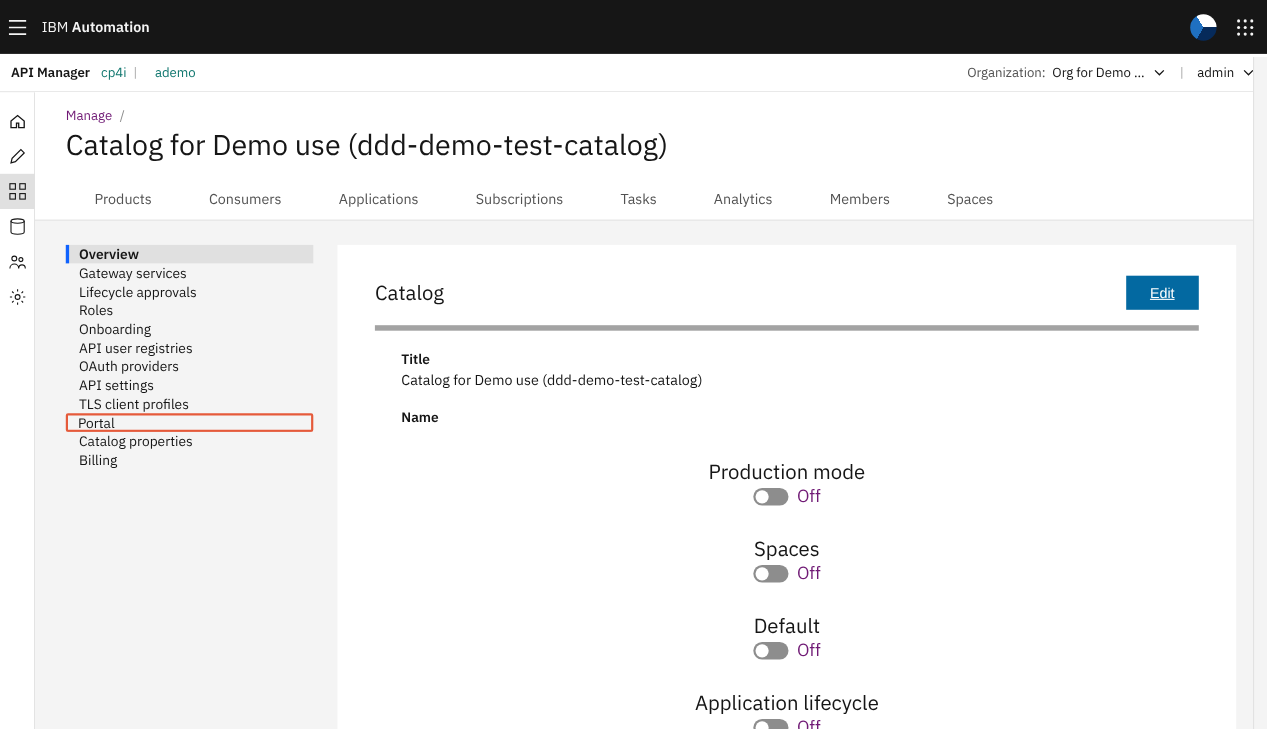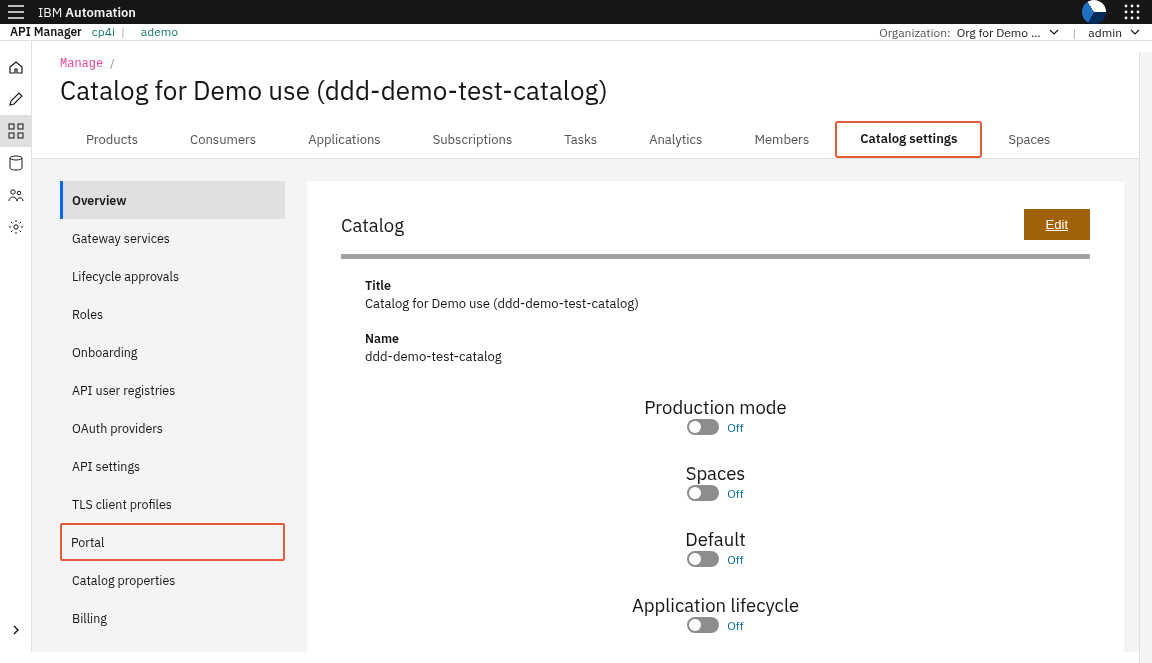--- a/index.html
+++ b/index.html
@@ -1,71 +1,71 @@
 <!DOCTYPE html>
 <html><head>
 <meta charset="utf-8">
 <style>
   * { box-sizing: border-box; margin: 0; padding: 0; }
   html, body { width: 1152px; height: 663px; font-family: "IBM Plex Sans", Arial, sans-serif; color: #161616; background: #fff; overflow: hidden; }
   
-  .topbar { position: relative; height: 24px; background: #161616; display: flex; align-items: center; color: #f4f4f4; font-size: 13px; }
+  .topbar { position: relative; height: 49px; background: #161616; display: flex; align-items: center; color: #f4f4f4; font-size: 13px; }
   .hamburger { width: 32px; height: 31px; display: flex; align-items: center; justify-content: center; cursor: pointer; }
   .hamburger svg, .icon svg { display: block; }
   .brand { margin-left: 6px; font-size: 13px; }
   .brand .light { font-weight: 400; }
   .brand .bold { font-weight: 600; }
   .topbar .spacer { flex: 1; }
   .avatar { width: 24px; height: 24px; border-radius: 50%; background: conic-gradient(from 210deg, #1f70c1 0 33%, #ffffff 33% 66%, #062a5a 66% 100%); margin-right: 10px; }
   .app-switcher { width: 32px; height: 31px; display: flex; align-items: center; justify-content: center; cursor: pointer; margin-right: 4px; }
   
-  .subheader { height: 17px; background: #fff; border-bottom: 1px solid #e0e0e0; display: flex; font-size: 12px; padding: 0 10px 0 10px; }
+  .subheader { height: 35px; background: #fff; border-bottom: 1px solid #e0e0e0; display: flex; align-items: center; font-size: 12px; padding: 0 10px 0 10px; }
   .subheader .title { font-weight: 600; font-size: 12px; }
   .subheader .crumb { color: #0f766e; margin-left: 10px; }
   .subheader .sep { color: #a8a8a8; margin: 0 6px; }
   .subheader .right { margin-left: auto; display: flex; align-items: center; gap: 6px; }
   .subheader .orglabel { color: #525252; font-size: 12px; }
   .subheader .orgval { font-size: 12px; }
   .chev { width: 14px; height: 14px; display: inline-flex; align-items: center; justify-content: center; }
   
   .shell { display: flex; height: calc(663px - 31px - 21px); }
   .rail { width: 32px; background: #fff; border-right: 1px solid #e0e0e0; display: flex; flex-direction: column; align-items: center; padding-top: 10px; gap: 0; }
   .rail-item { width: 32px; height: 32px; display: flex; align-items: center; justify-content: center; cursor: pointer; }
   .rail-item.active { background: #e0e0e0; }
   .rail .bottom { margin-top: auto; margin-bottom: 6px; }
   .content { flex: 1; background: #f4f4f4; overflow: auto; position: relative; }
   .whitehead { background: #fff; border-bottom: 1px solid #e0e0e0; }
   .crumbs { padding: 14px 28px 0 28px; font-size: 12px; }
-  .crumbs a { color: #ec4899; text-decoration: none; font-family: Liberation Mono, monospace; }
+  .crumbs a { color: #701a75; text-decoration: none; }
   .crumbs .slash { color: #8d8d8d; margin: 0 4px; }
   .pagetitle { padding: 2px 28px 14px 28px; font-size: 26px; font-weight: 400; }
   .tabs { display: flex; padding: 0 28px; gap: 0; }
   .tab { padding: 10px 26px; font-size: 13px; color: #525252; cursor: pointer; white-space: nowrap; }
   .tab.active { color: #161616; font-weight: 600; }
   .tab.highlight { border: 2.5px solid #e55a3a; border-radius: 3px; padding: 7px 23px; }
   
   .bodygrid { display: flex; padding: 22px 28px; gap: 22px; align-items: flex-start; }
   .sidemenu { width: 225px; background: transparent; }
-  .sideitem { height: 38px; display: flex; align-items: center; padding-left: 12px; font-size: 12.5px; color: #161616; cursor: pointer; background: #f4f4f4; }
+  .sideitem { height: 17px; display: flex; align-items: center; padding-left: 12px; font-size: 12.5px; color: #161616; cursor: pointer; background: #f4f4f4; }
   .sideitem.active { background: #e0e0e0; font-weight: 600; border-left: 3px solid #0f62fe; padding-left: 9px; }
   .sideitem.highlight { border: 2.5px solid #e55a3a; border-radius: 2px; padding-left: 9px; }
   .card { flex: 1; background: #fff; padding: 28px 34px 30px 34px; }
   .cardhead { display: flex; align-items: center; justify-content: space-between; border-bottom: 5px solid #a3a3a3; padding-bottom: 14px; }
   .cardhead h2 { font-size: 18.5px; font-weight: 400; }
-  .editbtn { background: #a16207; color: #fff; border: none; padding: 8px 22px; font-size: 13px; cursor: pointer; text-decoration: underline; }
+  .editbtn { background: #0369a1; color: #fff; border: none; padding: 8px 22px; font-size: 13px; cursor: pointer; text-decoration: underline; }
   .fieldblock { margin-top: 18px; font-size: 13px; margin-left: 24px; }
   .fieldblock .label { font-weight: 600; font-size: 12.5px; }
   .fieldblock .value { margin-top: 2px; font-size: 13px; }
   .togglerow { display: flex; align-items: center; justify-content: space-between; margin-top: 26px; flex-direction: column; }
   .togglerow.first { margin-top: 30px; }
   .togglerow h3 { font-size: 18.5px; font-weight: 400; }
   .toggle { display: flex; align-items: center; gap: 8px; }
   .switch { width: 32px; height: 16px; border-radius: 10px; background: #8d8d8d; position: relative; cursor: pointer; }
   .switch::after { content: ""; position: absolute; width: 12px; height: 12px; border-radius: 50%; background: #fff; top: 2px; left: 2px; }
-  .switchlabel { font-size: 12px; color: #0369a1; }
+  .switchlabel { font-size: 16px; color: #701a75; }
   
   .scrollstrip { position: absolute; right: 0; top: 52px; bottom: 0; width: 13px; background: #f4f4f4; border-left: 1px solid #e0e0e0; }
 </style>
 </head>
 <body>
 
 <div class="topbar">
   <div class="hamburger">
     <svg width="16" height="14" viewBox="0 0 16 14">
         <path d="M0 1h16M0 7h16M0 13h16" stroke="#f4f4f4" stroke-width="1.5"></path>
@@ -171,21 +171,20 @@
       </div>
       <h1 class="pagetitle">Catalog for Demo use (ddd-demo-test-catalog)</h1>
       <div class="tabs">
         <div class="tab">Products</div>
         <div class="tab">Consumers</div>
         <div class="tab">Applications</div>
         <div class="tab">Subscriptions</div>
         <div class="tab">Tasks</div>
         <div class="tab">Analytics</div>
         <div class="tab">Members</div>
-        <div class="tab active highlight">Catalog settings</div>
         <div class="tab">Spaces</div>
       </div>
     </div>
 
     <div class="bodygrid">
 
       <div class="sidemenu">
         <div class="sideitem active">Overview</div>
         <div class="sideitem">Gateway services</div>
         <div class="sideitem">Lifecycle approvals</div>
@@ -205,21 +204,20 @@
           <h2>Catalog</h2>
           <button class="editbtn">Edit</button>
         </div>
 
         <div class="fieldblock">
           <div class="label">Title</div>
           <div class="value">Catalog for Demo use (ddd-demo-test-catalog)</div>
         </div>
         <div class="fieldblock">
           <div class="label">Name</div>
-          <div class="value">ddd-demo-test-catalog</div>
         </div>
 
         <div class="togglerow first">
           <h3>Production mode</h3>
           <div class="toggle">
             <div class="switch"></div>
             <span class="switchlabel">Off</span>
           </div>
         </div>
         <div class="togglerow">

